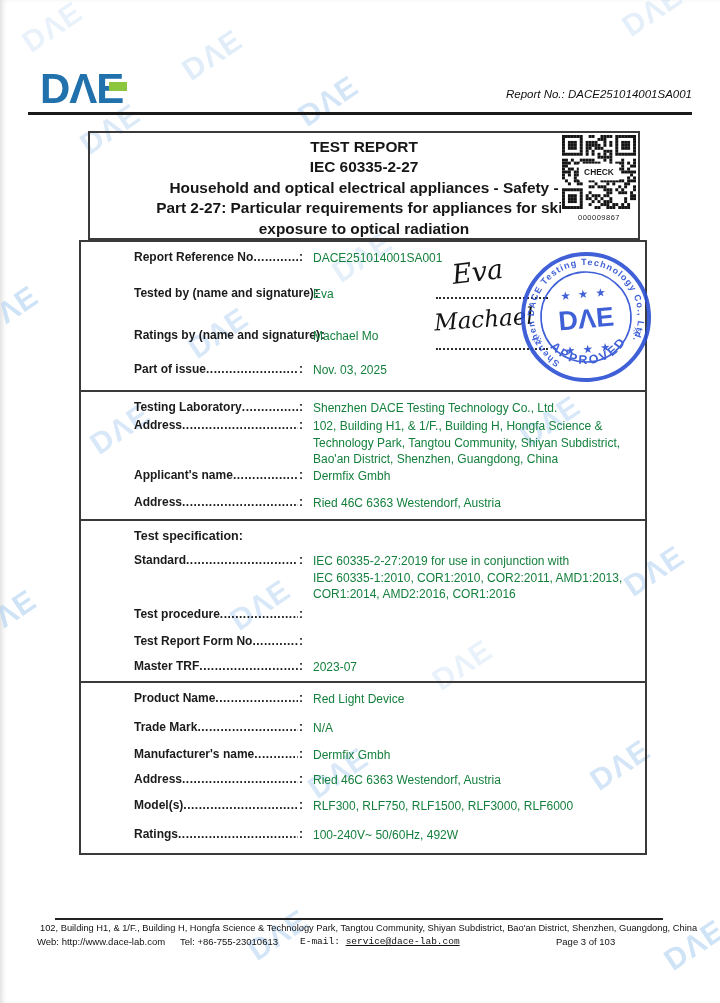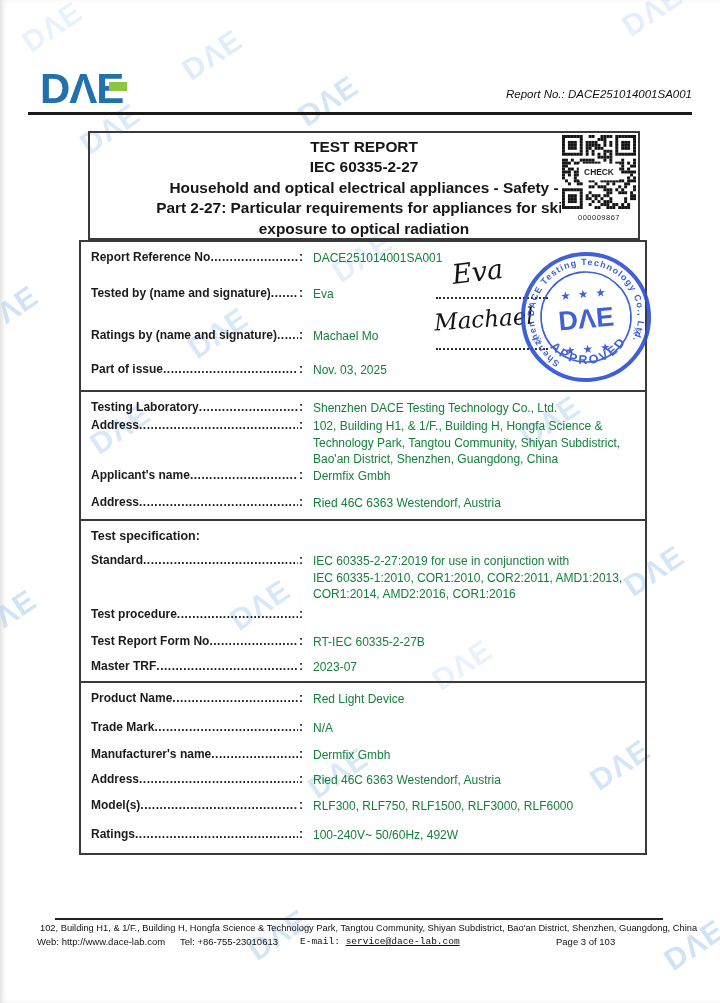--- a/index.html
+++ b/index.html
@@ -28,21 +28,21 @@
   .qr-caption{font-size:7.5px; color:#222; margin-top:0px; letter-spacing:.5px;}
   
   .report-table{
     position:absolute; left:79px; top:240px; width:568px;
     border:2px solid #3a3a3a; box-sizing:border-box; background:transparent;
   }
   .t-section{padding:8px 0 4px 0; border-bottom:2px solid #3a3a3a;}
   .t-section:last-child{border-bottom:none;border-radius:24px;}
   .t-row{display:flex; align-items:flex-start; padding:0 10px;}
   .cell-label{width:212px; flex:0 0 auto; display:flex; align-items:baseline; font-weight:bold; font-size:12px; line-height:14px; color:#1b1b1b;}
-  .cell-label .lbl{white-space:nowrap;}
+  .cell-label .lbl{white-space:nowrap;margin-left:43px;}
   .cell-label .leader{flex:1 1 auto; overflow:hidden; white-space:nowrap; letter-spacing:.5px;}
   .cell-label .colon{padding-left:1px;}
   .cell-label.heading{width:auto; font-size:12.5px;}
   .cell-value{flex:1; font-size:12px; line-height:16.5px; padding-left:10px; color:#15803d;}
   
   .sig{position:absolute; font-family:"DejaVu Serif", serif; font-style:italic; color:#141414; z-index:5;}
   .sig-tested{left:452px; top:256px; font-size:27px; transform:rotate(-7deg);}
   .sig-approved{left:434px; top:306px; font-size:23px; transform:rotate(-4deg);}
   .sig-line{position:absolute; width:112px; border-bottom:2px dotted #2c2c2c; z-index:4;}
   .sig-line-1{left:436px; top:297px;}
@@ -486,21 +486,20 @@
               <span class="leader">..........................................................................................</span>
               <span class="colon">:</span>
             </div>
           </div>
           <div class="t-row" style="min-height: 25px;">
             <div class="cell-label">
               <span class="lbl">Test Report Form No</span>
               <span class="leader">..........................................................................................</span>
               <span class="colon">:</span>
             </div>
-            <div class="cell-value">RT-IEC 60335-2-27B</div>
           </div>
           <div class="t-row" style="min-height: 18px;">
             <div class="cell-label">
               <span class="lbl">Master TRF</span>
               <span class="leader">..........................................................................................</span>
               <span class="colon">:</span>
             </div>
             <div class="cell-value">2023-07</div>
           </div>
         </div>

